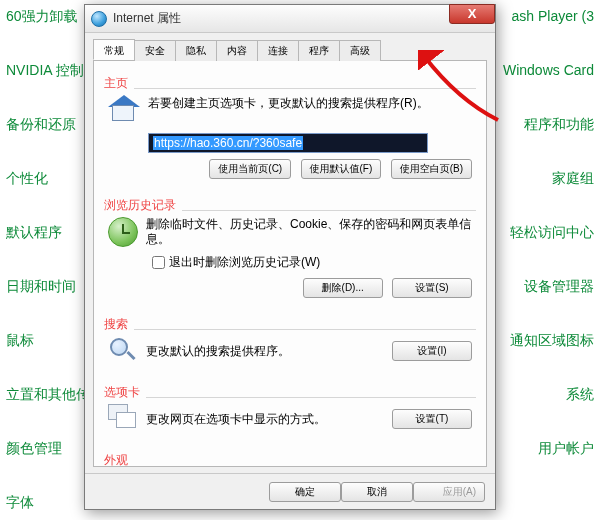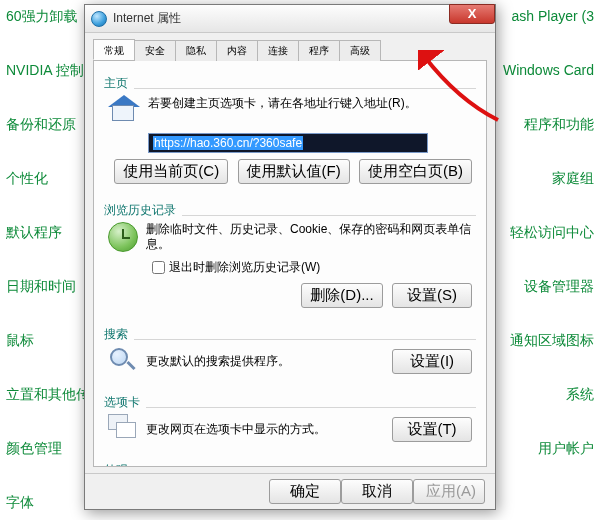--- a/index.html
+++ b/index.html
@@ -88,21 +88,21 @@
   .panel {
     flex: 1;
     margin: 0 8px 6px 8px;
     background: #fdfdfd;
     border: 1px solid #b7b7b7;
     border-top: none;
     padding: 8px 10px;
     overflow: hidden;
   }
   .group { margin-bottom: 8px; }
-  .group-label { color: #0f766e; margin-bottom: 4px; }
+  .group-label { color: #ef4444; margin-bottom: 4px; }
   .group-body {
     border-top: 1px solid #d6d6d6;
     padding: 6px 4px 4px 4px;
     margin-top: -2px;
   }
   .group-label span {
     background: #fdfdfd; padding-right: 6px; position: relative; top: 6px;
   }
   .home-row { display: flex; }
   .home-icon {
@@ -132,21 +132,21 @@
     background: #3399ff; color: #fff; padding: 0 1px;
   }
   .btn {
     display: inline-block;
     min-width: 80px;
     padding: 2px 8px;
     border: 1px solid #9c9c9c;
     background: linear-gradient(#fdfdfd,#e4e4e4);
     border-radius: 3px;
     text-align: center;
-    font-size: 15px;
+    font-size: 10px;
     cursor: default;
   }
   .btn-row { text-align: right; margin-top: 6px; }
   .btn-row .btn { margin-left: 6px; }
   .hist-icon, .search-icon, .tab-icon {
     width: 30px; height: 30px; flex: none; margin-right: 8px;
   }
   .hist-icon {
     border-radius: 50%;
     background: radial-gradient(circle at 35% 30%, #d6f0c9, #7cc35b 60%, #4a9a2e);
@@ -277,21 +277,21 @@
   <div class="panel">
 
     <div class="group">
       <div class="group-label"><span>主页</span></div>
       <div class="group-body">
         <div class="home-row">
           <div class="home-icon">
             <div class="roof"></div>
               <div class="house"></div>
           </div>
-          <div class="home-text">若要创建主页选项卡，请在各地址行键入地址(R)。</div>
+          <div class="home-text">若要创建主页选项卡，更改默认的搜索提供程序(R)。</div>
         </div>
         <div class="url-input"><span class="sel">https://hao.360.cn/?360safe</span></div>
         <div class="btn-row">
           <span class="btn">使用当前页(C)</span>
           <span class="btn">使用默认值(F)</span>
           <span class="btn">使用空白页(B)</span>
         </div>
       </div>
     </div>
 

